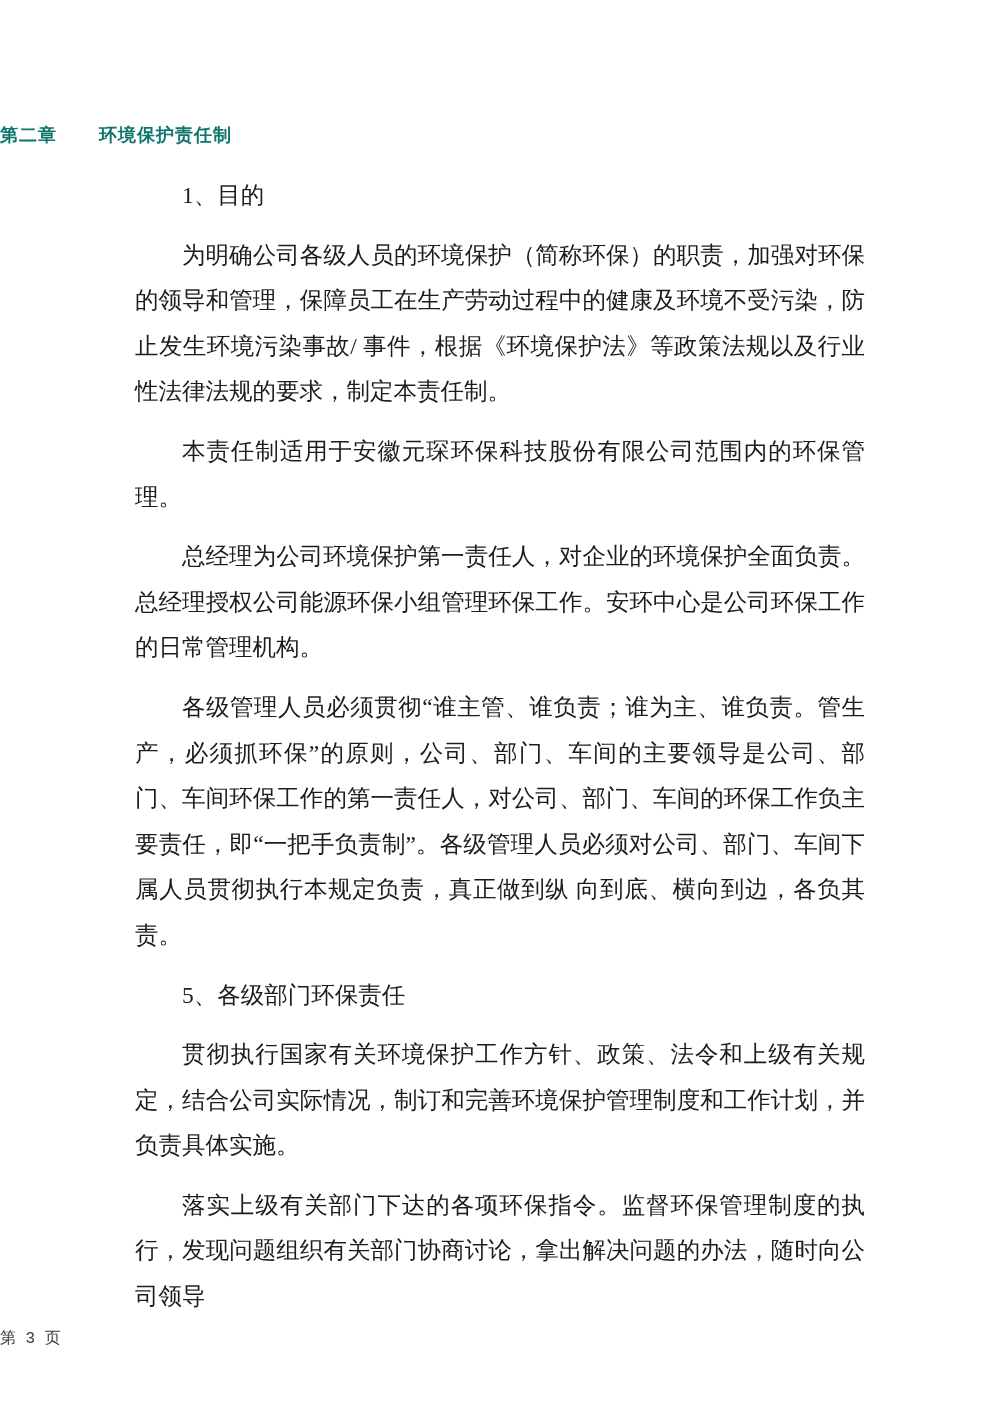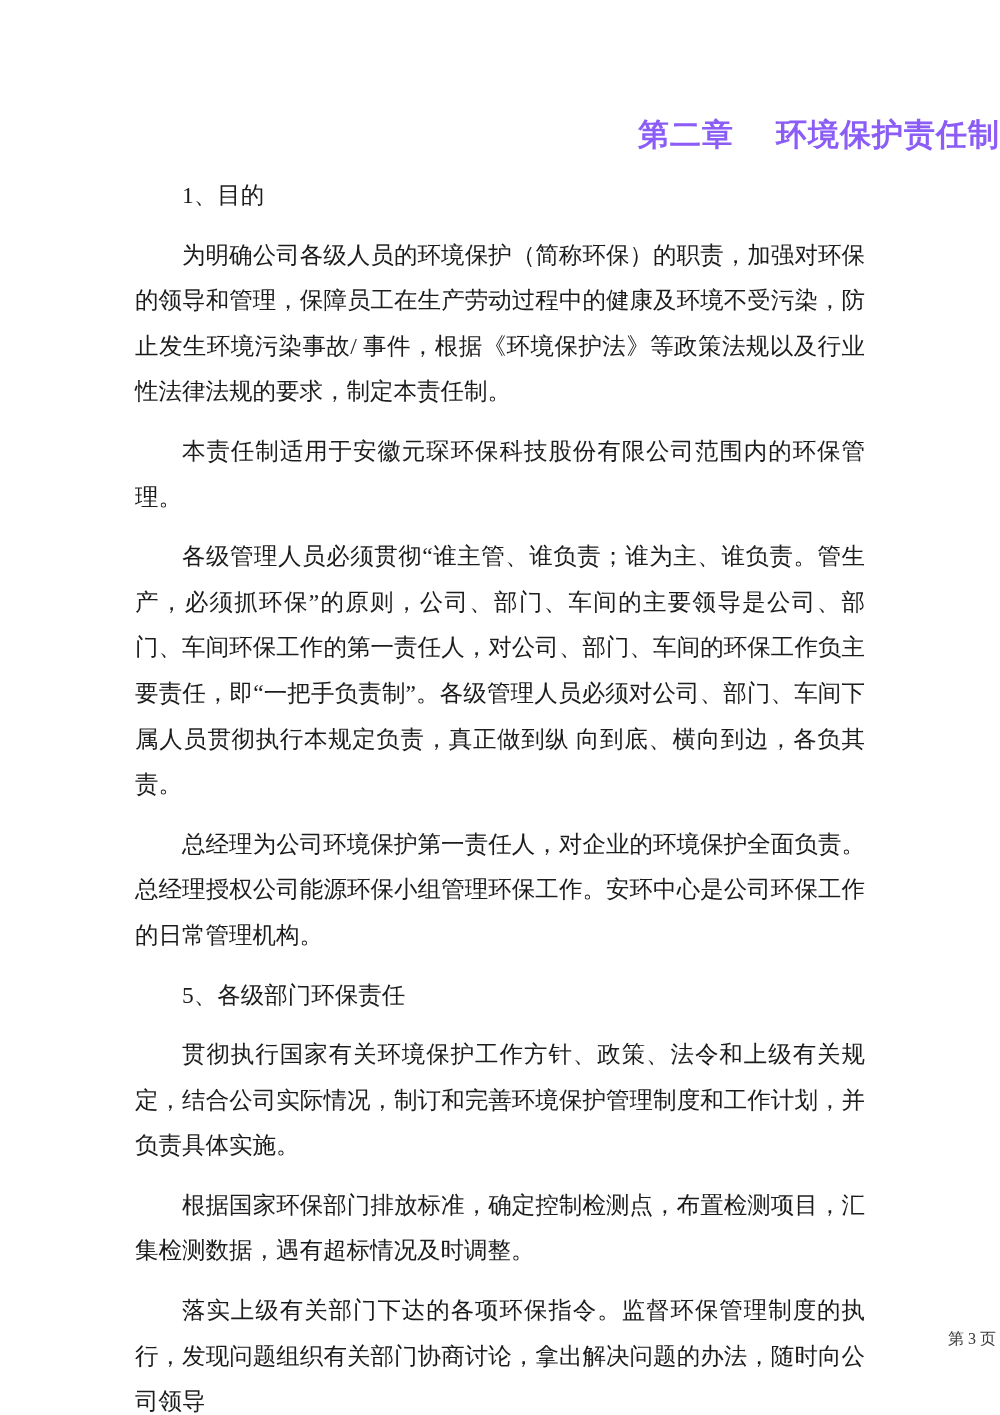--- a/index.html
+++ b/index.html
@@ -12,24 +12,24 @@
     width: 1000px;
     height: 1415px;
     background: #ffffff;
     box-sizing: border-box;
     font-family: "Liberation Serif", "DejaVu Serif", serif;
     color: #1c1c1c;
     overflow: hidden;
   }
   .doc-title {
     padding-top: 116px;
-    text-align: right;
-    font-size: 31px;
+    text-align: left;
+    font-size: 18px;
     font-weight: bold;
-    color: #8b5cf6;
+    color: #0f766e;
     letter-spacing: 1px;
     line-height: 38px;
   }
   .doc-title .chapter {
     margin-right: 42px;
   }
   .body-text {
     margin: 19px 121px 0 121px;
     font-size: 23.5px;
     line-height: 45.6px;
@@ -38,45 +38,45 @@
   }
   .body-text p {
     margin: 14px;
     padding: 0;
     text-indent: 2em;
   }
   .page-footer {
     position: absolute;
     top: 1328px;
     left: 0;
-    right: 4px;
-    text-align: right;
+    right: 12px;
+    text-align: left;
     font-size: 16px;
     line-height: 22px;
     color: #3a3a3a;
+    font-family: Liberation Mono, monospace;
   }
 </style>
 </head>
 <body>
 
 <div class="page">
 
   <div class="doc-title">
     <span class="chapter">第二章</span><span>环境保护责任制</span>
   </div>
 
   <div class="body-text">
     <p>1、目的</p>
     <p>为明确公司各级人员的环境保护（简称环保）的职责，加强对环保的领导和管理，保障员工在生产劳动过程中的健康及环境不受污染，防止发生环境污染事故/ 事件，根据《环境保护法》等政策法规以及行业性法律法规的要求，制定本责任制。</p>
     <p>本责任制适用于安徽元琛环保科技股份有限公司范围内的环保管理。</p>
+    <p>总经理为公司环境保护第一责任人，对企业的环境保护全面负责。总经理授权公司能源环保小组管理环保工作。安环中心是公司环保工作的日常管理机构。</p>
     <p>各级管理人员必须贯彻“谁主管、谁负责；谁为主、谁负责。管生产，必须抓环保”的原则，公司、部门、车间的主要领导是公司、部门、车间环保工作的第一责任人，对公司、部门、车间的环保工作负主要责任，即“一把手负责制”。各级管理人员必须对公司、部门、车间下属人员贯彻执行本规定负责，真正做到纵 向到底、横向到边，各负其责。</p>
-    <p>总经理为公司环境保护第一责任人，对企业的环境保护全面负责。总经理授权公司能源环保小组管理环保工作。安环中心是公司环保工作的日常管理机构。</p>
     <p>5、各级部门环保责任</p>
     <p>贯彻执行国家有关环境保护工作方针、政策、法令和上级有关规定，结合公司实际情况，制订和完善环境保护管理制度和工作计划，并负责具体实施。</p>
-    <p>根据国家环保部门排放标准，确定控制检测点，布置检测项目，汇集检测数据，遇有超标情况及时调整。</p>
     <p>落实上级有关部门下达的各项环保指令。监督环保管理制度的执行，发现问题组织有关部门协商讨论，拿出解决问题的办法，随时向公司领导</p>
   </div>
 
   <div class="page-footer">
     <span>第 3 页</span>
   </div>
 
 </div>
 
 </body></html>

